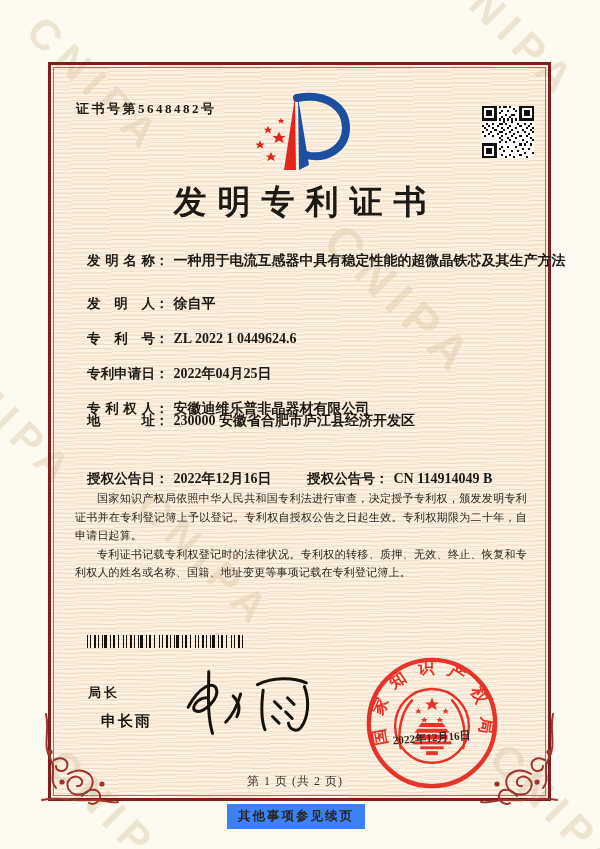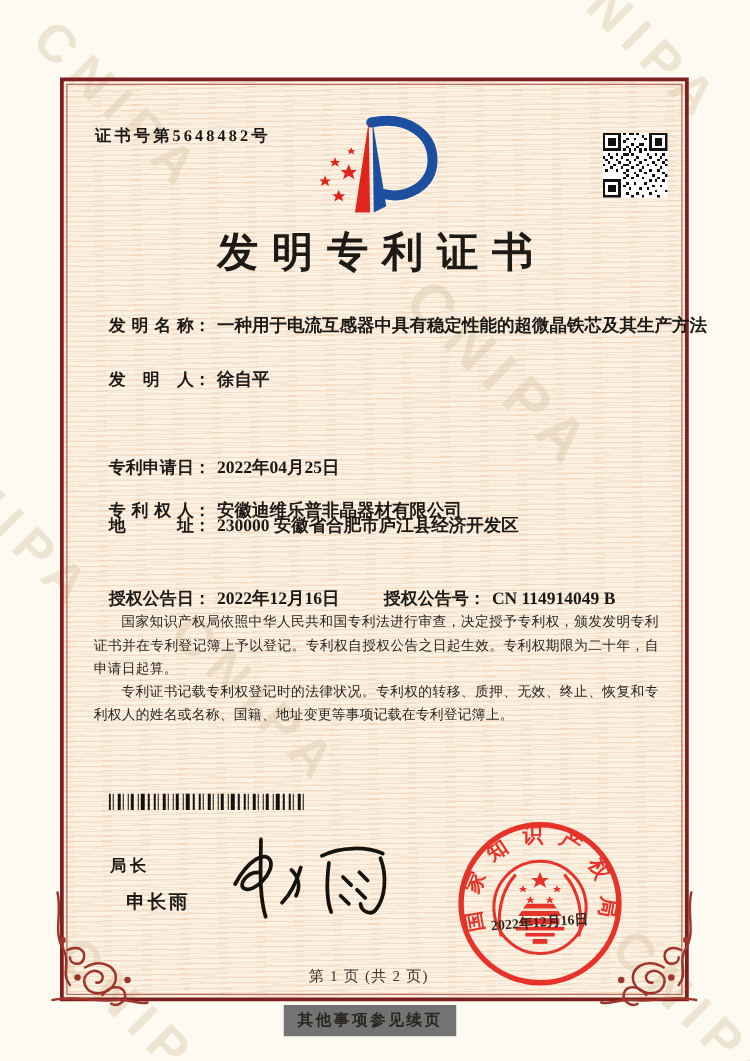--- a/index.html
+++ b/index.html
@@ -78,21 +78,21 @@
   }
 
   .issuer-title{left:88px;top:684px;font-size:13px;font-weight:bold;letter-spacing:3px;}
   .issuer-name{left:88px;top:712px;font-size:15px;font-weight:bold;letter-spacing:2px;margin-left:13px;}
   .signature{left:175px;top:660px;}
 
   .seal{left:364px;top:654px;width:136px;height:138px;}
 
   .page-num{left:0;top:773px;width:590px;text-align:center;font-size:12px;color:#3a332c;letter-spacing:1px;}
   .foot-note{
-    left:227px;top:804px;background:#737373;padding:4px 11px;
+    left:227px;top:804px;background:#3b82f6;padding:4px 11px;
     font-size:12.5px;font-weight:bold;letter-spacing:2px;color:#2a2620;
   }
 </style>
 </head>
 <body>
 
 <div class="page">
 
   <div class="wm" style="left:95px;top:85px;">CNIPA</div>
   <div class="wm" style="left:510px;top:30px;">CNIPA</div>
@@ -161,20 +161,23 @@
       </g>
     </svg>
 
     <div class="abs title">发明专利证书</div>
 
     <div class="row" style="top:252px">
       <span class="flabel">发明名称</span><span class="colon">：</span><span class="fvalue">一种用于电流互感器中具有稳定性能的超微晶铁芯及其生产方法</span>
     </div>
     <div class="row" style="top:295px">
       <span class="flabel">发明人</span><span class="colon">：</span><span class="fvalue">徐自平</span>
+    </div>
+    <div class="row" style="top:330px">
+      <span class="flabel">专利号</span><span class="colon">：</span><span class="fvalue">ZL 2022 1 0449624.6</span>
     </div>
     <div class="row" style="top:365px">
       <span class="flabel">专利申请日</span><span class="colon">：</span><span class="fvalue">2022年04月25日</span>
     </div>
     <div class="row" style="top:400px">
       <span class="flabel">专利权人</span><span class="colon">：</span><span class="fvalue">安徽迪维乐普非晶器材有限公司</span>
     </div>
     <div class="row" style="top:412px">
       <span class="flabel">地址</span><span class="colon">：</span><span class="fvalue">230000 安徽省合肥市庐江县经济开发区</span>
     </div>

